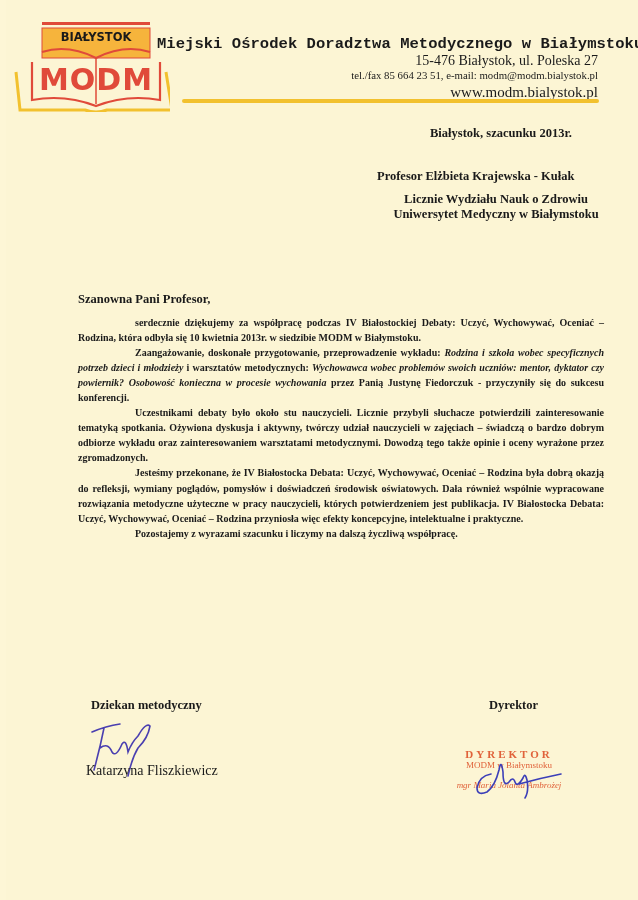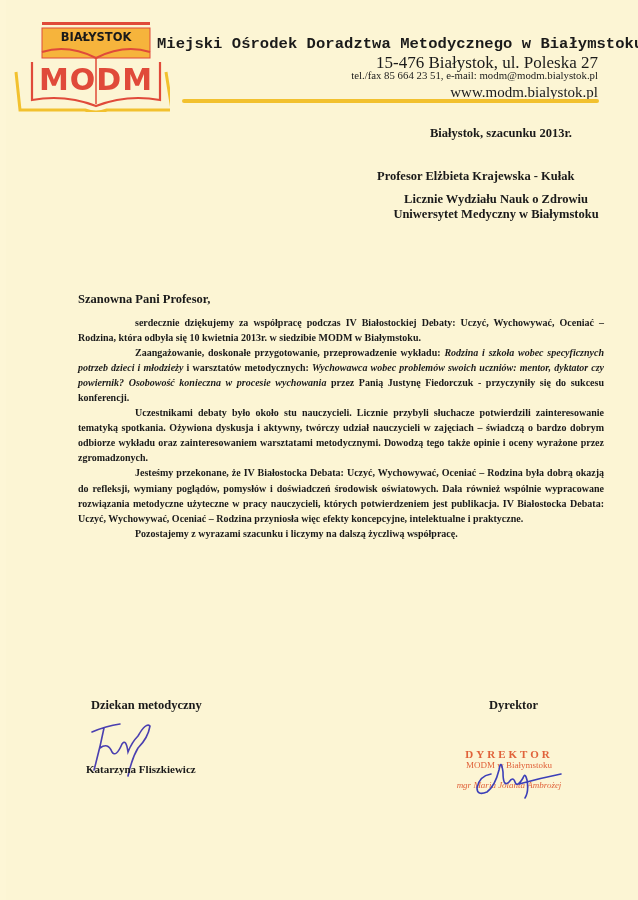--- a/index.html
+++ b/index.html
@@ -4,35 +4,35 @@
 <style>
   * { margin:0; padding:0; box-sizing:border-box; }
   html, body { width:638px; height:900px; overflow:hidden; }
   body { background:#fdf6d6; font-family:"Liberation Serif", "DejaVu Serif", serif; color:#1a1a1a; position:relative; }
   .page { position:absolute; left:6px; top:0; width:638px; height:900px; background:#fcf5d4; }
 
   
   .logo { position:absolute; left:4px; top:22px; width:160px; height:90px; }
   .org-name { position:absolute; left:151px; top:35px; font-size:15.5px; font-weight:bold; white-space:nowrap; letter-spacing:0.05px;font-family:Liberation Mono, monospace; }
   .addr { position:absolute; right:46px; text-align:right; white-space:nowrap; font-size:12.5px; }
-  .addr1 { top:53px; font-size:17px; }
+  .addr1 { top:53px; font-size:14px; }
   .addr2 { top:69px; font-size:10.8px; }
   .addr3 { top:84px; font-size:15px; }
   .hdr-line { position:absolute; left:176px; top:99px; width:417px; height:4px; background:#f2c12e; border-radius:2px; }
   .date { position:absolute; left:424px; top:126px; font-size:12.5px; font-weight:bold; white-space:nowrap; }
   .recipient { position:absolute; left:371px; top:169px; font-size:12.5px; font-weight:bold; white-space:nowrap; }
   .rec2 { position:absolute; left:371px; top:192px; width:238px; text-align:center; font-size:12.5px; font-weight:bold; line-height:15px; }
 
   .salutation { position:absolute; left:72px; top:292px; font-size:12.5px; font-weight:bold; }
   .body { position:absolute; left:72px; top:315px; width:526px; font-size:10px; font-weight:bold; line-height:15.05px; text-align:justify; }
   .body p { text-indent:57px; text-align:justify; }
   .body i { font-style:italic; }
 
   .sig-left-role { position:absolute; left:85px; top:698px; font-size:12.5px; font-weight:bold; }
-  .sig-left-name { position:absolute; left:80px; top:763px; font-size:11px; font-weight:bold; }
+  .sig-left-name { position:absolute; left:80px; top:763px; font-size:14px; font-weight:normal; }
   .sig-left-scribble { position:absolute; left:80px; top:718px; width:80px; height:60px; }
   .sig-right-role { position:absolute; left:483px; top:698px; font-size:12.5px; font-weight:bold; }
 
   .stamp { position:absolute; left:428px; top:748px; width:150px; color:#e0623a; text-align:center; }
   .stamp-title { font-size:11px; font-weight:bold; letter-spacing:3px; line-height:12px; }
   .stamp-sub { font-size:9px; line-height:11px; }
   .stamp-name { font-size:9px; font-style:italic; line-height:12px; margin-top:8px; }
   .sig-right-scribble { position:absolute; left:455px; top:752px; width:105px; height:50px; }
 </style>
 </head>

